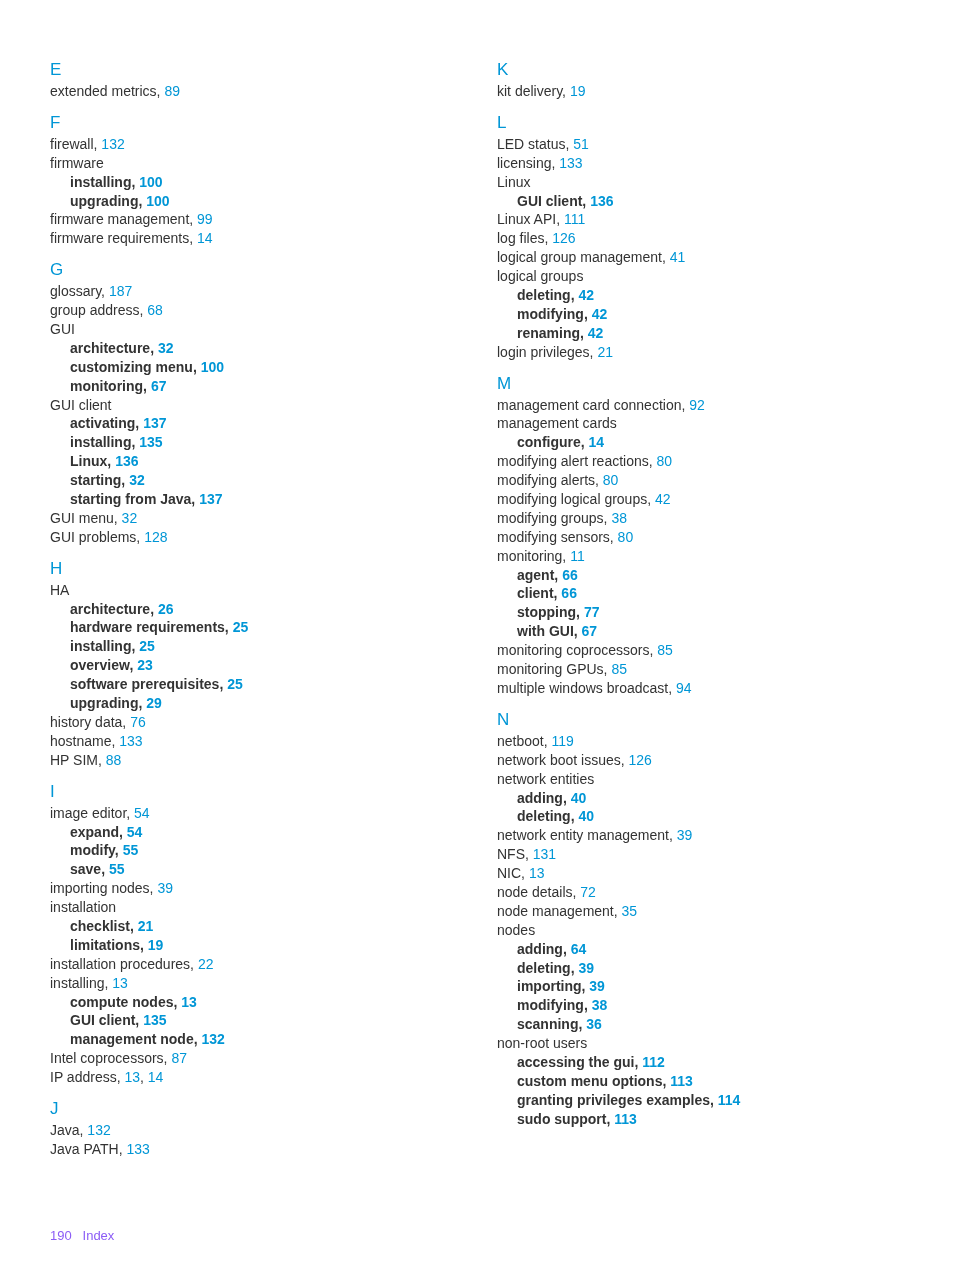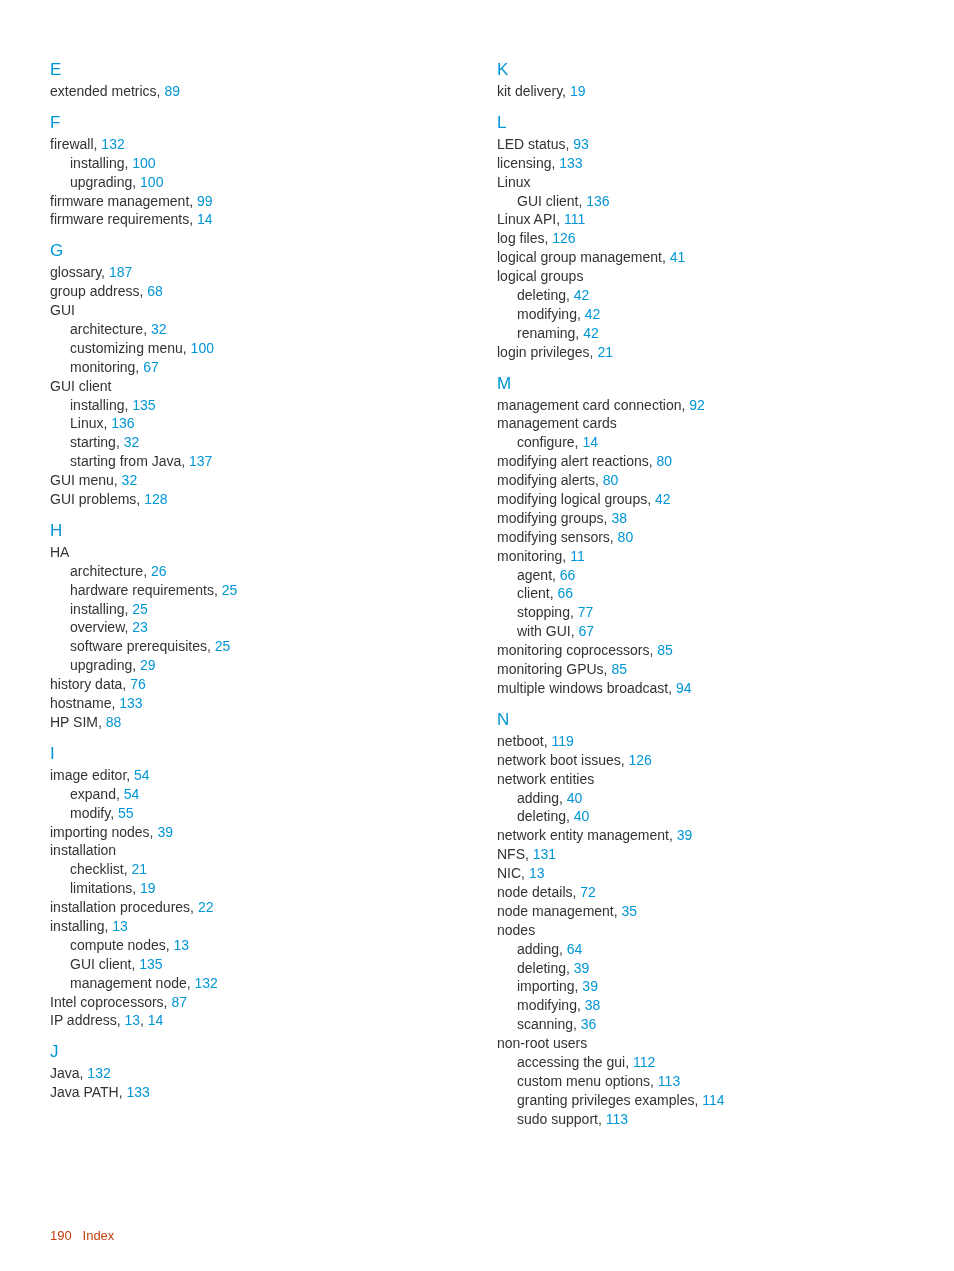--- a/index.html
+++ b/index.html
@@ -35,54 +35,57 @@
       margin-top: 0;
     }
     .entry {
       line-height: 1.35;
       font-size: 14px;
       color: #333;
       font-weight: 300;
     }
     .subentry {
       padding-left: 20px;
+      font-weight: bold;
     }
     .page-ref {
       color: #0096d6;
     }
     .footer {
       position: absolute;
       bottom: 28px;
       left: 50px;
       font-size: 13px;
-      color: #c2410c;
+      color: #8b5cf6;
       font-weight: 300;
     }
   </style>
 </head>
 <body>
 
 <div class="columns">
   <div class="column">
       <div class="section-letter">E</div>
       <div class="entry"><span>extended metrics, </span><span class="page-ref">89</span></div>
       <div class="section-letter">F</div>
       <div class="entry"><span>firewall, </span><span class="page-ref">132</span></div>
+      <div class="entry"><span>firmware</span></div>
       <div class="entry subentry"><span>installing, </span><span class="page-ref">100</span></div>
       <div class="entry subentry"><span>upgrading, </span><span class="page-ref">100</span></div>
       <div class="entry"><span>firmware management, </span><span class="page-ref">99</span></div>
       <div class="entry"><span>firmware requirements, </span><span class="page-ref">14</span></div>
       <div class="section-letter">G</div>
       <div class="entry"><span>glossary, </span><span class="page-ref">187</span></div>
       <div class="entry"><span>group address, </span><span class="page-ref">68</span></div>
       <div class="entry"><span>GUI</span></div>
       <div class="entry subentry"><span>architecture, </span><span class="page-ref">32</span></div>
       <div class="entry subentry"><span>customizing menu, </span><span class="page-ref">100</span></div>
       <div class="entry subentry"><span>monitoring, </span><span class="page-ref">67</span></div>
       <div class="entry"><span>GUI client</span></div>
+      <div class="entry subentry"><span>activating, </span><span class="page-ref">137</span></div>
       <div class="entry subentry"><span>installing, </span><span class="page-ref">135</span></div>
       <div class="entry subentry"><span>Linux, </span><span class="page-ref">136</span></div>
       <div class="entry subentry"><span>starting, </span><span class="page-ref">32</span></div>
       <div class="entry subentry"><span>starting from Java, </span><span class="page-ref">137</span></div>
       <div class="entry"><span>GUI menu, </span><span class="page-ref">32</span></div>
       <div class="entry"><span>GUI problems, </span><span class="page-ref">128</span></div>
       <div class="section-letter">H</div>
       <div class="entry"><span>HA</span></div>
       <div class="entry subentry"><span>architecture, </span><span class="page-ref">26</span></div>
       <div class="entry subentry"><span>hardware requirements, </span><span class="page-ref">25</span></div>
@@ -90,40 +93,41 @@
       <div class="entry subentry"><span>overview, </span><span class="page-ref">23</span></div>
       <div class="entry subentry"><span>software prerequisites, </span><span class="page-ref">25</span></div>
       <div class="entry subentry"><span>upgrading, </span><span class="page-ref">29</span></div>
       <div class="entry"><span>history data, </span><span class="page-ref">76</span></div>
       <div class="entry"><span>hostname, </span><span class="page-ref">133</span></div>
       <div class="entry"><span>HP SIM, </span><span class="page-ref">88</span></div>
       <div class="section-letter">I</div>
       <div class="entry"><span>image editor, </span><span class="page-ref">54</span></div>
       <div class="entry subentry"><span>expand, </span><span class="page-ref">54</span></div>
       <div class="entry subentry"><span>modify, </span><span class="page-ref">55</span></div>
+      <div class="entry subentry"><span>save, </span><span class="page-ref">55</span></div>
       <div class="entry"><span>importing nodes, </span><span class="page-ref">39</span></div>
       <div class="entry"><span>installation</span></div>
       <div class="entry subentry"><span>checklist, </span><span class="page-ref">21</span></div>
       <div class="entry subentry"><span>limitations, </span><span class="page-ref">19</span></div>
       <div class="entry"><span>installation procedures, </span><span class="page-ref">22</span></div>
       <div class="entry"><span>installing, </span><span class="page-ref">13</span></div>
       <div class="entry subentry"><span>compute nodes, </span><span class="page-ref">13</span></div>
       <div class="entry subentry"><span>GUI client, </span><span class="page-ref">135</span></div>
       <div class="entry subentry"><span>management node, </span><span class="page-ref">132</span></div>
       <div class="entry"><span>Intel coprocessors, </span><span class="page-ref">87</span></div>
       <div class="entry"><span>IP address, </span><span class="page-ref">13</span><span>, </span><span class="page-ref">14</span></div>
       <div class="section-letter">J</div>
       <div class="entry"><span>Java, </span><span class="page-ref">132</span></div>
       <div class="entry"><span>Java PATH, </span><span class="page-ref">133</span></div>
     </div>
   <div class="column">
       <div class="section-letter">K</div>
       <div class="entry"><span>kit delivery, </span><span class="page-ref">19</span></div>
       <div class="section-letter">L</div>
-      <div class="entry"><span>LED status, </span><span class="page-ref">93</span></div>
+      <div class="entry"><span>LED status, </span><span class="page-ref">51</span></div>
       <div class="entry"><span>licensing, </span><span class="page-ref">133</span></div>
       <div class="entry"><span>Linux</span></div>
       <div class="entry subentry"><span>GUI client, </span><span class="page-ref">136</span></div>
       <div class="entry"><span>Linux API, </span><span class="page-ref">111</span></div>
       <div class="entry"><span>log files, </span><span class="page-ref">126</span></div>
       <div class="entry"><span>logical group management, </span><span class="page-ref">41</span></div>
       <div class="entry"><span>logical groups</span></div>
       <div class="entry subentry"><span>deleting, </span><span class="page-ref">42</span></div>
       <div class="entry subentry"><span>modifying, </span><span class="page-ref">42</span></div>
       <div class="entry subentry"><span>renaming, </span><span class="page-ref">42</span></div>

